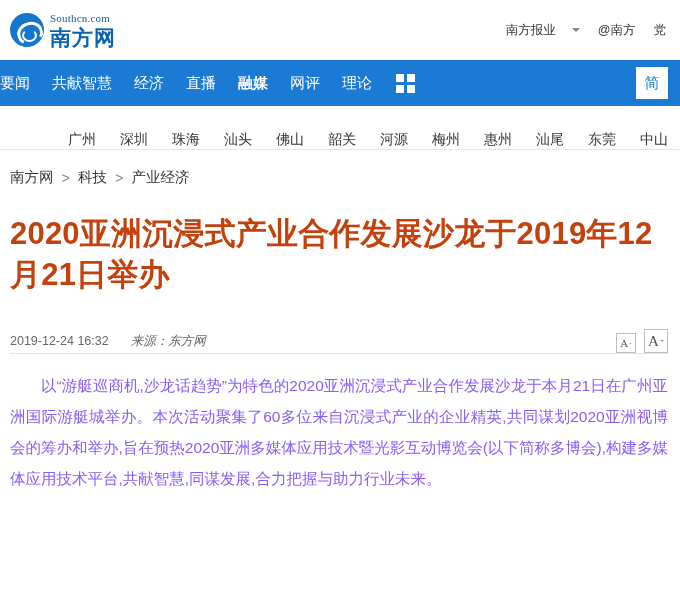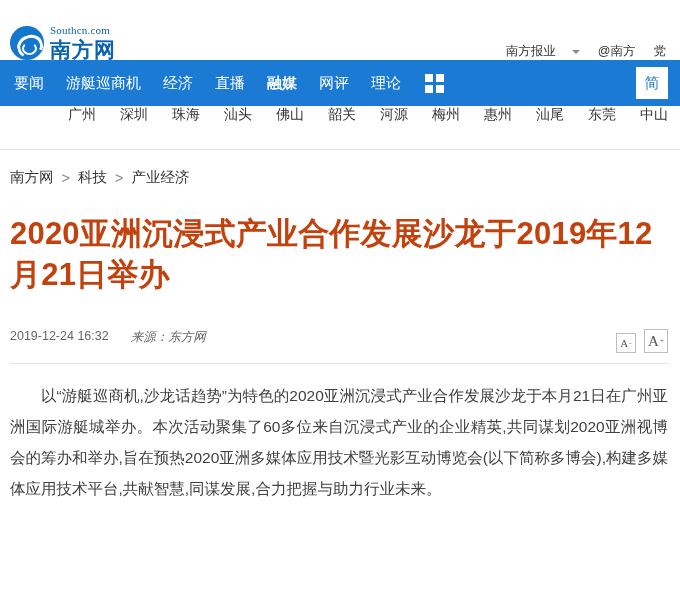--- a/index.html
+++ b/index.html
@@ -9,21 +9,21 @@
     background: #ffffff;
     font-family: "Liberation Sans", sans-serif;
     overflow: hidden;
   }
   .page { position: relative; width: 680px; height: 594px; background:#fff; }
 
   
   .topbar {
     height: 60px;
     display: flex;
-    align-items: flex-end;
+    align-items: center;
     padding: 0 12px 0 10px;
     background: #ffffff;
     position: relative;
   }
   .logo { display: flex; align-items: center; gap: 6px; }
   .logo-mark {
     width: 34px; height: 34px; border-radius: 50%;
     background: #1477cb;
     position: relative;
     flex: 0 0 auto;
@@ -71,21 +71,20 @@
     border-top: 4px solid #888;
     margin-left: 1px;
   }
 
   
   .navbar {
     background: #1a7ad4;
     height: 46px;
     display: flex;
     align-items: center;
-    padding-left: 14px;
     position: relative;
   }
   .navbar .nav-item {
     color: #ffffff;
     font-size: 15px;
     margin-right: 22px;
     white-space: nowrap;
     font-weight: 400;
   }
   .navbar .nav-item.bold { font-weight: 700; }
@@ -105,21 +104,21 @@
     background: #ffffff;
     color: #1a7ad4;
     font-size: 15px;
     display: flex; align-items: center; justify-content: center;
   }
 
   
   .citybar {
     height: 44px;
     display: flex;
-    align-items: flex-start;
+    align-items: flex-end;
     background: #ffffff;
     padding-left: 68px;
     border-bottom: 1px solid #e6e6e6;
     overflow: hidden;
   }
   .citybar .city {
     font-size: 14px;
     color: #333333;
     margin-right: 24px;
     white-space: nowrap;
@@ -144,23 +143,22 @@
     line-height: 1.33;
     font-weight: 700;
     color: #c2410c;
     letter-spacing: .2px;
   }
 
   
   .metarow {
     margin: 34px 12px 0 10px;
     display: flex;
-    align-items: flex-start;
+    align-items: center;
     border-bottom: 1px solid #e3e3e3;
-    padding-bottom: 10px;
     position: relative;
   }
   .meta-text {
     font-size: 12.5px;
     color: #666666;
   }
   .meta-source {
     font-size: 12.5px;
     color: #666666;
     margin-left: 22px;
@@ -184,21 +182,21 @@
   }
   .fs-small { width: 20px; height: 20px; font-size: 11px; }
   .fs-large { width: 24px; height: 24px; font-size: 15px; }
   .fs-btn sup { font-size: 7px; vertical-align: super; margin-left: 1px; }
 
   
   .article {
     margin: 16px 12px 0 10px;
     font-size: 15.5px;
     line-height: 2.0;
-    color: #404040;
+    color: #8b5cf6;
     text-align: justify;
   }
   .article p { margin: 0; text-indent: 2em; }
 </style>
 </head>
 <body>
 
 <div class="page">
 
   <div class="topbar">
@@ -218,21 +216,21 @@
         <span>@南方</span>
       </span>
       <span class="item">
         <span>党</span>
       </span>
     </div>
   </div>
 
   <div class="navbar">
     <span class="nav-item">要闻</span>
-    <span class="nav-item">游艇巡商机</span>
+    <span class="nav-item">共献智慧</span>
     <span class="nav-item">经济</span>
     <span class="nav-item">直播</span>
     <span class="nav-item bold">融媒</span>
     <span class="nav-item">网评</span>
     <span class="nav-item">理论</span>
     <span class="grid-icon">
         <i></i>
         <i></i>
         <i></i>
         <i></i>

